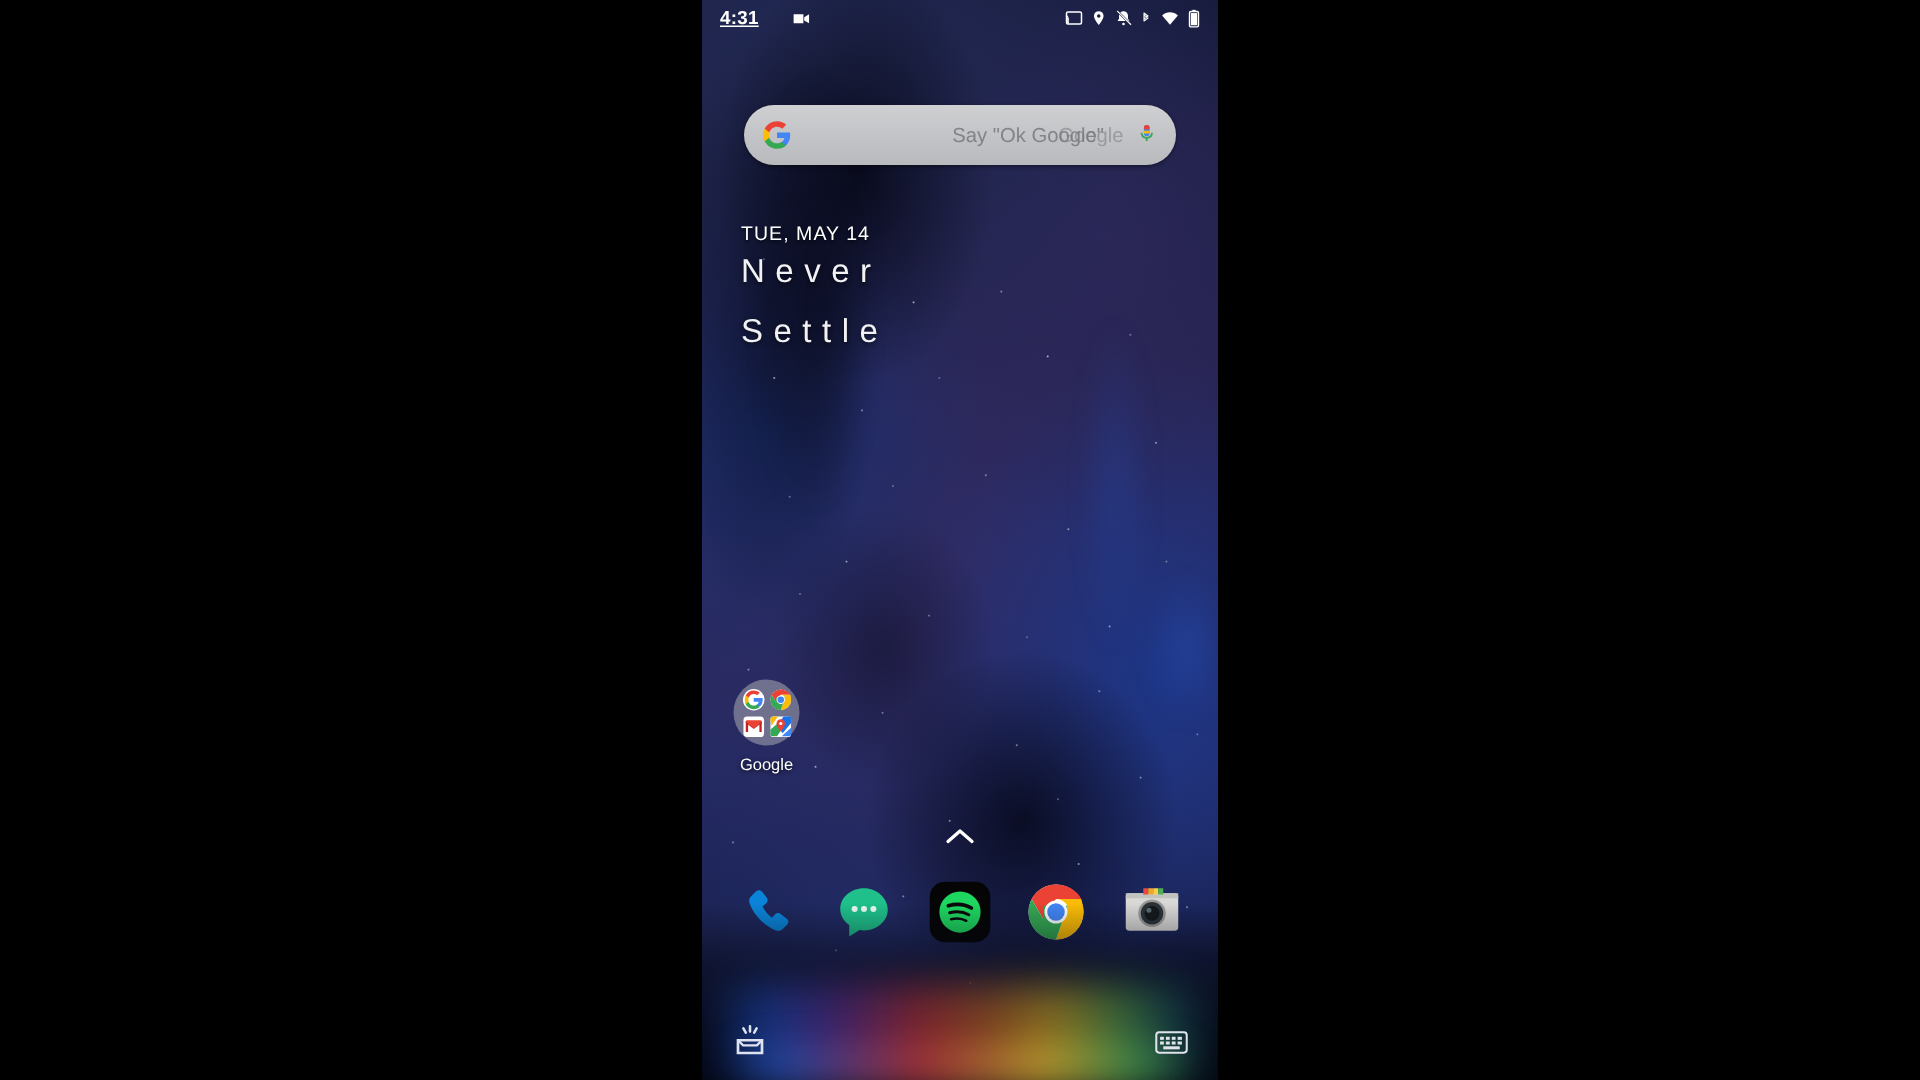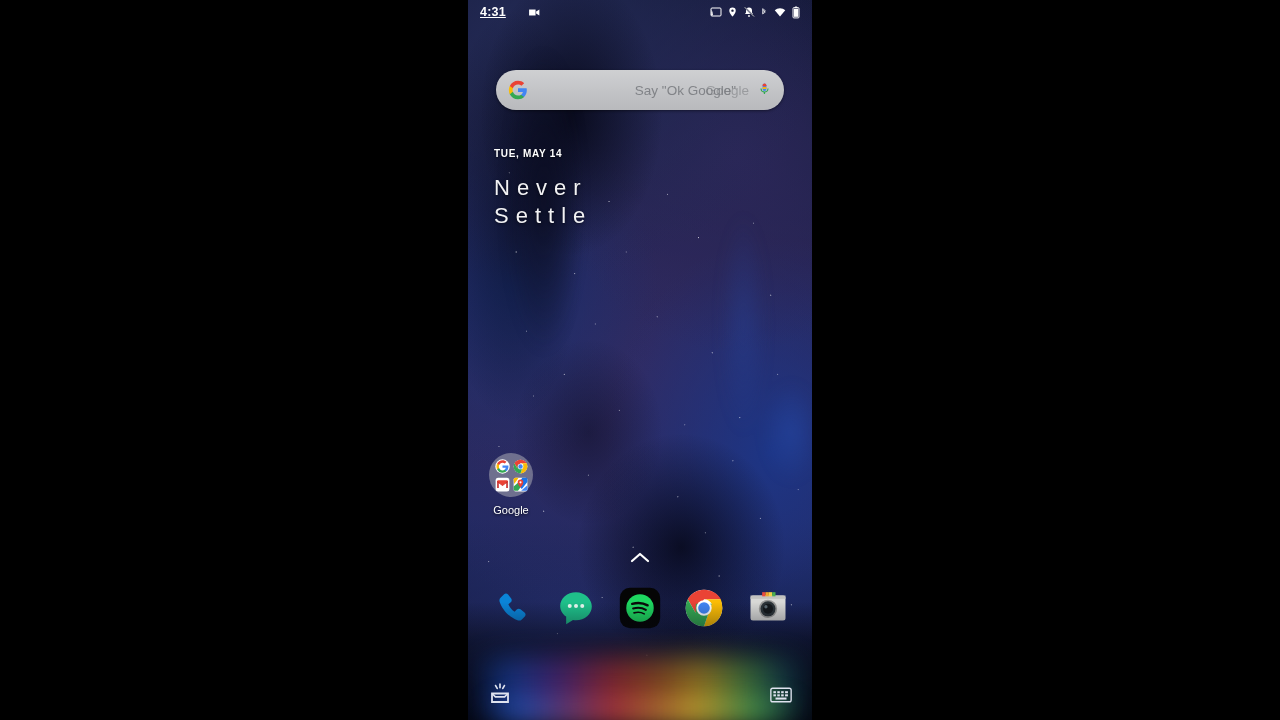--- a/index.html
+++ b/index.html
@@ -106,28 +106,28 @@
     position:absolute; right:4px; top:50%; transform:translateY(-50%);
     font-size:13.5px; white-space:nowrap;
   }
   .word-google{ color:rgba(120,122,126,.55); right:4px; }
   .word-say{ color:rgba(118,120,124,.85); right:17px; }
   .mic{ width:15px; height:20px; flex:0 0 15px; margin-left:4px; }
 
   
   #datewidget{ position:absolute; left:26px; top:148px; z-index:15; }
   .dw-date{
-    color:#ffffff; font-size:10px; font-weight:700; letter-spacing:.7px;
+    color:#ffffff; font-size:13px; font-weight:400; letter-spacing:.7px;
     text-shadow:0 1px 2px rgba(0,0,0,.6);
   }
   .dw-line{
     color:#f2f2f4; font-size:22px; font-weight:300; letter-spacing:7px;
-    line-height:28px; margin-top:15px; text-shadow:0 1px 3px rgba(0,0,0,.5);
-  }
-  .dw-line.second{ margin-top:0; }
+    line-height:28px; margin-top:4px; text-shadow:0 1px 3px rgba(0,0,0,.5);
+  }
+  .dw-line.second{ margin-top:12px; }
 
   
   .app{
     position:absolute; width:80px; z-index:15;
     display:flex; flex-direction:column; align-items:center; gap:7px;
   }
   .app-label{
     font-size:11px; color:#fff; text-shadow:0 1px 3px rgba(0,0,0,.8);
     white-space:nowrap;
   }

